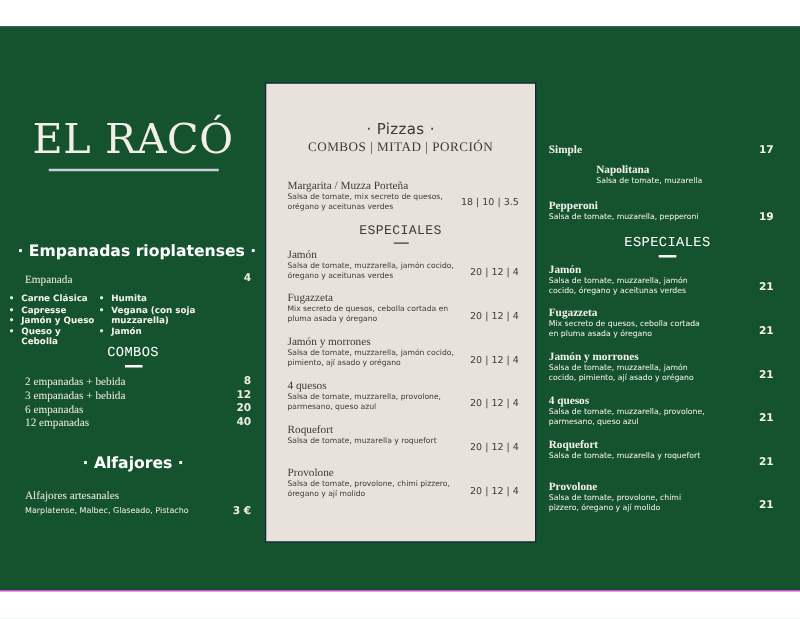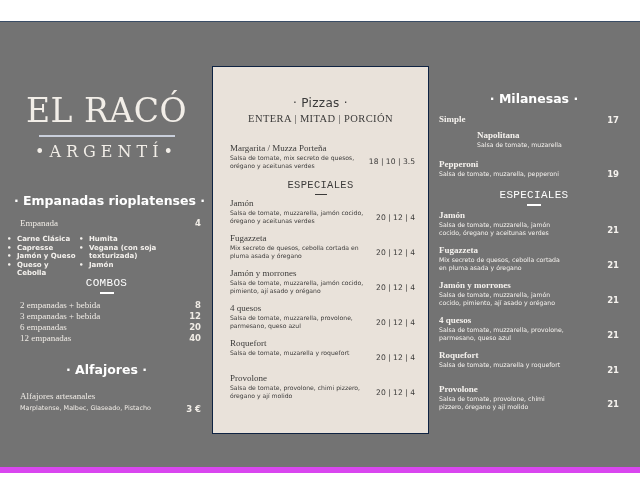--- a/index.html
+++ b/index.html
@@ -1,23 +1,23 @@
 <!DOCTYPE html>
 <html><head>
   <meta charset="utf-8">
   <style>
     * { box-sizing: border-box; margin: 0; padding: 0; }
     html, body { width: 640px; height: 495px; background: #ffffff; overflow: hidden; }
     body { position: relative; font-family: "DejaVu Sans", sans-serif; }
 
     .panel {
       position: absolute; left: 0; top: 21px; width: 640px; height: 452px;
-      background: #737373;
+      background: #14532d;
       border-top: 1px solid #3a4d66;
-      border-bottom: 6px solid #d946ef;
+      border-bottom: 1px solid #d946ef;
       color: #f0ece6;
     }
 
     
     .left { position: absolute; left: 0; top: 0; width: 213px; height: 100%; }
     .logo { position: absolute; left: 0; top: 70px; width: 213px; text-align: center; }
     .logo-main {
       font-family: "DejaVu Serif", serif; font-size: 33px; letter-spacing: 0.5px;
       color: #f2eee8; line-height: 38px;
     }
@@ -100,41 +100,40 @@
   </style>
 </head>
 <body>
 
 <div class="panel">
 
   <div class="left">
     <div class="logo">
       <div class="logo-main">EL RACÓ</div>
       <div class="logo-rule"></div>
-      <div class="logo-sub">•ARGENTÍ•</div>
     </div>
 
     <div class="sec-title emp-title">· Empanadas rioplatenses ·</div>
 
     <div class="row emp-row">
       <span class="serif-sm">Empanada</span>
       <span class="price-sans">4</span>
     </div>
 
     <div class="bullets">
       <ul class="col1">
         <li>Carne Clásica</li>
         <li>Capresse</li>
         <li>Jamón y Queso</li>
         <li>Queso y Cebolla</li>
       </ul>
       <ul class="col2">
         <li>Humita</li>
         <li>Vegana (con soja</li>
-        <li class="cont">texturizada)</li>
+        <li class="cont">muzzarella)</li>
         <li>Jamón</li>
       </ul>
     </div>
 
     <div class="sub-title dark-sub combos-title">COMBOS</div>
 
     <div class="combos">
       <div class="row">
         <span class="serif-sm">2 empanadas + bebida</span>
         <span class="price-sans">8</span>
@@ -159,21 +158,21 @@
       <div class="serif-sm">Alfajores artesanales</div>
       <div class="row" style="margin-top:2px;">
         <span class="sans-xs">Marplatense, Malbec, Glaseado, Pistacho</span>
         <span class="price-sans">3 €</span>
       </div>
     </div>
   </div>
 
   <div class="card">
     <div class="sec-title pizza-title">· Pizzas ·</div>
-    <div class="pizza-sizes">ENTERA | MITAD | PORCIÓN</div>
+    <div class="pizza-sizes">COMBOS | MITAD | PORCIÓN</div>
 
     <div class="item" style="top:76px;">
       <div class="item-name">Margarita / Muzza Porteña</div>
       <div class="item-desc">Salsa de tomate, mix secreto de quesos, orégano y aceitunas verdes</div>
       <span class="item-price" style="top:14px;">18 | 10 | 3.5</span>
     </div>
 
     <div class="sub-title light-sub card-esp">ESPECIALES</div>
 
     <div class="item" style="top:131px;">
@@ -202,21 +201,20 @@
       <span class="item-price" style="top:15px;">20 | 12 | 4</span>
     </div>
     <div class="item" style="top:306px;">
       <div class="item-name">Provolone</div>
       <div class="item-desc">Salsa de tomate, provolone, chimi pizzero,  óregano y ají molido</div>
       <span class="item-price" style="top:15px;">20 | 12 | 4</span>
     </div>
   </div>
 
   <div class="right">
-    <div class="sec-title mil-title">· Milanesas ·</div>
 
     <div class="item" style="top:92px;">
       <div class="item-name">Simple</div>
       <span class="item-price" style="top:1px;">17</span>
     </div>
     <div class="item" style="top:108px;margin-left:38px;">
       <div class="item-name">Napolitana</div>
       <div class="item-desc">Salsa de tomate, muzarella</div>
       <span class="item-price" style="top:11px;">19</span>
     </div>

